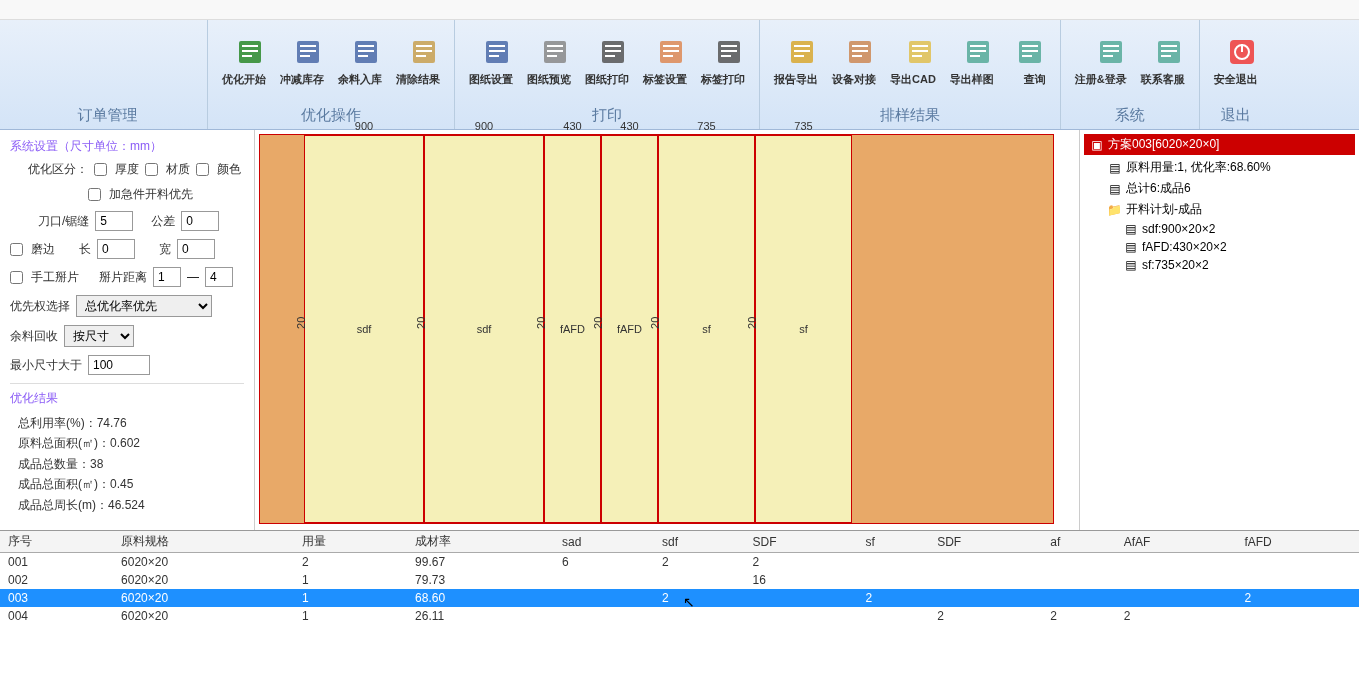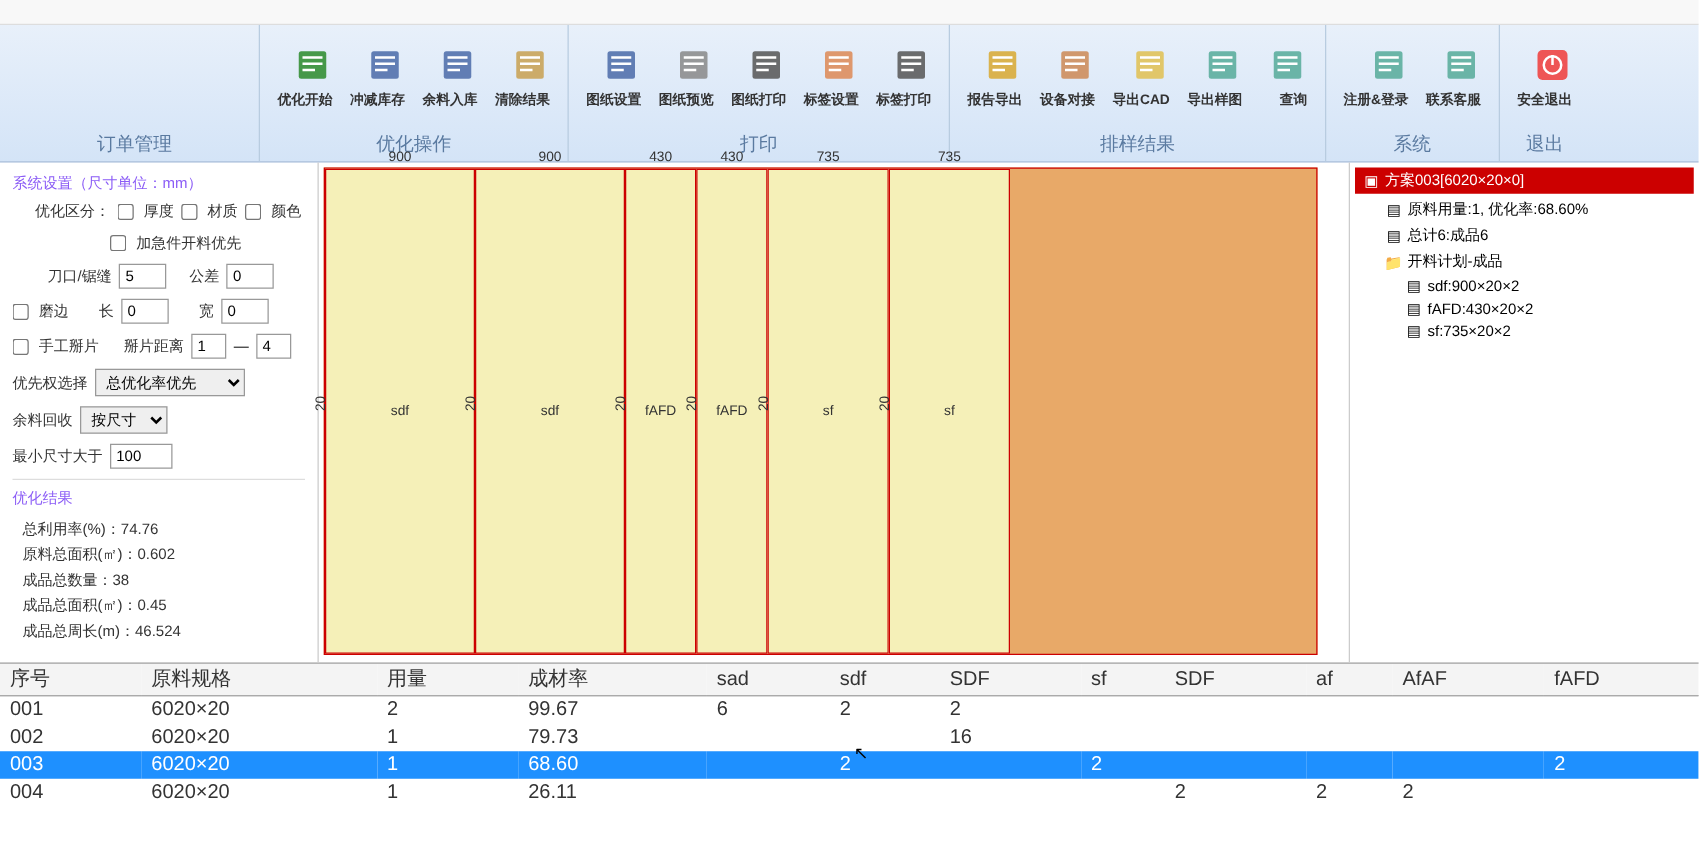--- a/index.html
+++ b/index.html
@@ -16,31 +16,31 @@
 .sidebar { width: 255px; padding: 8px 10px; border-right: 1px solid #ccc; }
 .sidebar-title { color: #8b5cf6; margin-bottom: 6px; }
 .sidebar-row { display: flex; align-items: center; gap: 6px; margin-bottom: 8px; }
 .sidebar-row label { font-size: 12px; color: #333; }
 .sidebar-row input[type="text"] { width: 38px; height: 20px; border: 1px solid #999; padding: 0 4px; font-size: 12px; }
 .sidebar-row input[type="checkbox"] { margin-right: 2px; }
 .sidebar-row select { height: 22px; border: 1px solid #999; font-size: 12px; padding: 0 4px; }
 .results-box { font-size: 12px; line-height: 1.7; color: #333; }
 .canvas { flex: 1; padding: 4px; position: relative; }
 .layout-box { position: relative; width: 795px; height: 390px; border: 1px solid #c00; background: #e8a968; }
-.piece { position: absolute; background: #f5f0b8; border: 1px solid #c00; display: flex; align-items: center; justify-content: center; font-size: 11px; color: #333; }
+.piece { position: absolute; background: #f5f0b8; border: 1px solid #c00; display: flex; align-items: center; justify-content: center; font-size: 11px; color: #333; margin-left: 44px; }
 .piece-top { position: absolute; top: -16px; left: 0; right: 0; text-align: center; font-size: 11px; }
 .piece-left { position: absolute; left: -4px; top: 50%; transform: rotate(-90deg) translateX(50%); transform-origin: left; font-size: 11px; }
 .tree-panel { width: 280px; border-left: 1px solid #ccc; padding: 4px; }
 .tree-root { background: #c00; color: #fff; padding: 2px 6px; margin-bottom: 2px; display: flex; align-items: center; gap: 4px; }
 .tree-item { padding: 2px 4px 2px 24px; display: flex; align-items: center; gap: 4px; }
 .tree-item.l2 { padding-left: 24px; }
 .tree-item.l3 { padding-left: 40px; }
 .tree-icon { width: 14px; height: 14px; display: inline-flex; align-items: center; justify-content: center; }
 .bottom-table { border-top: 1px solid #999; height: 170px; overflow: auto; }
-table { border-collapse: collapse; width: 100%; font-size: 16px; }
+table { border-collapse: collapse; width: 100%; font-size: 12px; }
 th, td { text-align: left; padding: 2px 8px; font-weight: normal; color: #333; }
 thead th { border-bottom: 1px solid #aaa; background: #f4f4f4; }
 tr.selected td { background: #1e90ff; color: #fff; }
 .titlebar-stub { height: 20px; background: #f8f8f8; border-bottom: 1px solid #ddd; position: relative; }
 .indent1 { margin-left: 18px; }
 .indent2 { margin-left: 8px; }
 .cursor-arrow { position: absolute; left: 683px; top: 594px; pointer-events: none; font-size: 14px; color: #000; }
 </style>
 </head>
 <body>
@@ -299,29 +299,29 @@
     <div class="sidebar-row">
       <input type="checkbox" style="">
         <label>手工掰片</label>
       <label style="margin-left:14px;">掰片距离</label>
       <input type="text" style="width: 28px;" value="1">
       <span>—</span>
       <input type="text" style="width: 28px;" value="4">
     </div>
     <div class="sidebar-row">
       <label>优先权选择</label>
-      <select style="width:120px;"><option>总优化率优先</option></select>
+      <select style="width:136px;"><option>总优化率优先</option></select>
     </div>
     <div class="sidebar-row">
       <label>余料回收</label>
       <select style="width:70px;margin-left:0;"><option>按尺寸</option></select>
     </div>
     <div class="sidebar-row">
       <label>最小尺寸大于</label>
-      <input type="text" style="width: 50px;" value="100">
+      <input type="text" style="width: 62px;" value="100">
     </div>
 
     <div style="border-top:1px solid #ddd;margin:6px 0;"></div>
     <div class="sidebar-title">优化结果</div>
     <div class="results-box indent2">
       <div>总利用率(%)：74.76</div>
       <div>原料总面积(㎡)：0.602</div>
       <div>成品总数量：38</div>
       <div>成品总面积(㎡)：0.45</div>
       <div>成品总周长(m)：46.524</div>

